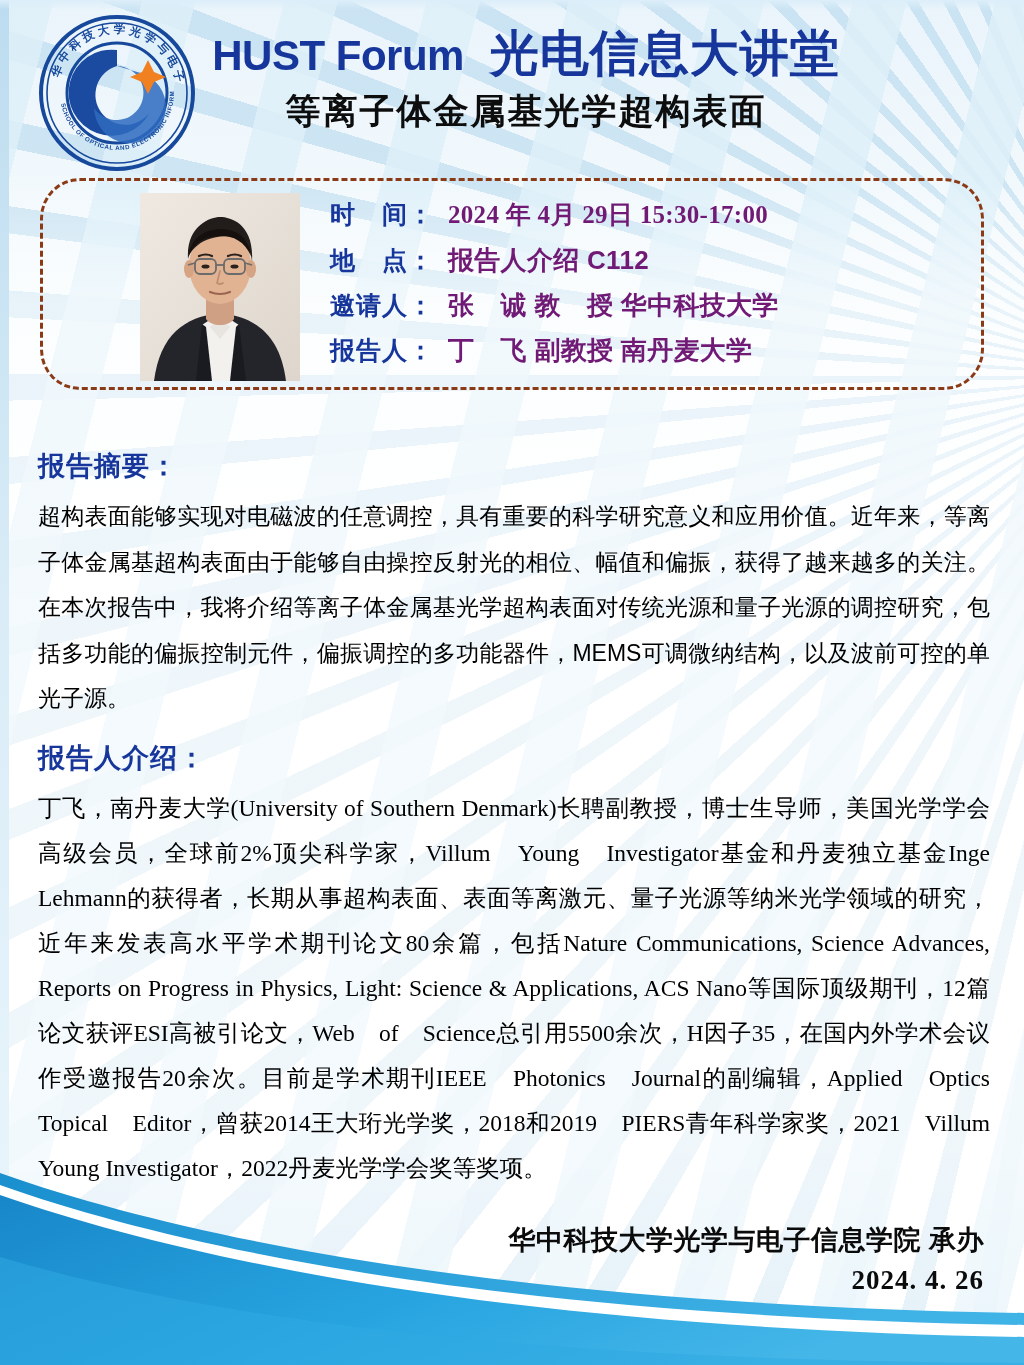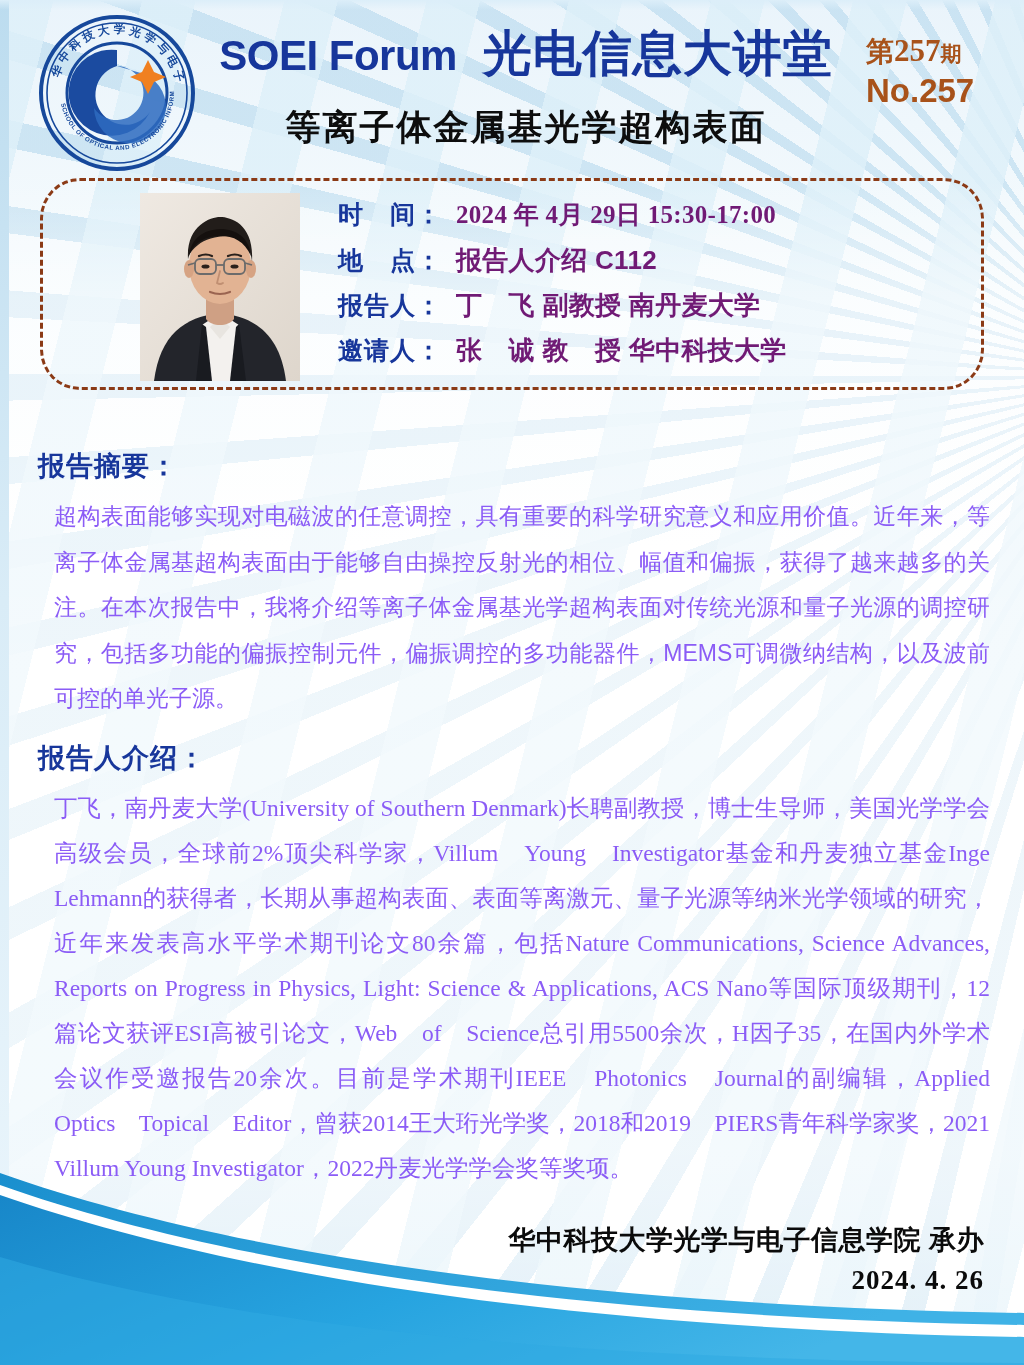--- a/index.html
+++ b/index.html
@@ -106,21 +106,21 @@
   .title-main .en {
     font-size: 42px;
     letter-spacing: -0.5px;
   }
   .title-main .cn {
     font-size: 49px;
     letter-spacing: 1px;
     margin-left: 13px;
   }
   .title-sub {
-    margin-top: 16px;
+    margin-top: 0;
     font-family: "Liberation Sans", "DejaVu Sans", sans-serif;
     font-weight: bold;
     font-size: 35px;
     line-height: 48px;
     color: #0d0d0d;
     letter-spacing: 2px;
     white-space: nowrap;
   }
   .issue {
     position: absolute;
@@ -161,21 +161,20 @@
     width: 160px; height: 188px;
     overflow: hidden;
     background: #e9e4de;
   }
   .photo svg { display: block; }
 
   .info-lines {
     position: absolute;
     left: 330px; top: 198px;
     width: 630px;
-    margin-left: 8px;
   }
   .info-row {
     display: flex;
     align-items: baseline;
     height: 45px;
   }
   .info-label {
     color: #17369B;
     font-weight: bold;
     font-size: 25px;
@@ -206,28 +205,27 @@
   }
   .section-title {
     color: #17369B;
     font-weight: bold;
     font-size: 27px;
     font-family: "Liberation Sans", "DejaVu Sans", sans-serif;
     letter-spacing: 1px;
     margin-bottom: 10px;
   }
   .section-body {
-    color: #8b5cf6;
+    color: #000000;
     font-size: 23.5px;
     line-height: 45px;
     text-align: justify;
     text-justify: inter-ideograph;
     font-family: "Liberation Serif", "DejaVu Serif", serif;
     letter-spacing: 0px;
-    margin-left: 16px;
   }
   .section-body.cnsans {
     font-family: "Liberation Sans", "DejaVu Sans", sans-serif;
     font-size: 23px;
     line-height: 45.5px;
   }
   #abstract-section { top: 448px; }
   #bio-section { top: 740px; }
 
   
@@ -293,32 +291,26 @@
           <textPath href="#ringTop" startOffset="8%">华中科技大学光学与电子信息学院</textPath>
         </text>
         <text font-family="&quot;Liberation Sans&quot;, sans-serif" font-size="6.2" font-weight="bold" fill="#16489B" letter-spacing="0.55">
           <textPath href="#ringBot" startOffset="6%">SCHOOL OF OPTICAL AND ELECTRONIC INFORMATION HUST</textPath>
         </text>
       </svg>
     </div>
 
     <div class="title-block">
       <div class="title-main">
-        <span class="en">SOEI Forum</span>
+        <span class="en">HUST Forum</span>
         <span class="cn">光电信息大讲堂</span>
       </div>
       <div class="title-sub">等离子体金属基光学超构表面</div>
     </div>
 
-    <div class="issue">
-      <div class="issue-cn">
-        <span>第</span><span class="num">257</span><span class="qi">期</span>
-      </div>
-      <div class="issue-en">No.257</div>
-    </div>
   </div>
 
   <div class="info-box"></div>
 
   <div class="photo">
     <svg width="160" height="188" viewBox="0 0 160 188" xmlns="http://www.w3.org/2000/svg">
       <defs>
         <linearGradient id="bgph" x1="0" y1="0" x2="1" y2="1">
           <stop offset="0%" stop-color="#efe9e2"></stop>
           <stop offset="100%" stop-color="#ded6cc"></stop>
@@ -365,26 +357,26 @@
   <div class="info-lines">
     <div class="info-row">
       <span class="info-label">时　间：</span>
       <span class="info-value">2024 年 4月 29日 15:30-17:00</span>
     </div>
     <div class="info-row">
       <span class="info-label">地　点：</span>
       <span class="info-value cn">报告人介绍 C112</span>
     </div>
     <div class="info-row">
+      <span class="info-label">邀请人：</span>
+      <span class="info-value cn">张　诚 教　授 华中科技大学</span>
+    </div>
+    <div class="info-row">
       <span class="info-label">报告人：</span>
       <span class="info-value cn">丁　飞 副教授 南丹麦大学</span>
-    </div>
-    <div class="info-row">
-      <span class="info-label">邀请人：</span>
-      <span class="info-value cn">张　诚 教　授 华中科技大学</span>
     </div>
   </div>
 
   <div class="section" id="abstract-section">
     <div class="section-title">报告摘要：</div>
     <div class="section-body cnsans">超构表面能够实现对电磁波的任意调控，具有重要的科学研究意义和应用价值。近年来，等离子体金属基超构表面由于能够自由操控反射光的相位、幅值和偏振，获得了越来越多的关注。在本次报告中，我将介绍等离子体金属基光学超构表面对传统光源和量子光源的调控研究，包括多功能的偏振控制元件，偏振调控的多功能器件，MEMS可调微纳结构，以及波前可控的单光子源。</div>
   </div>
 
   <div class="section" id="bio-section">
     <div class="section-title">报告人介绍：</div>

